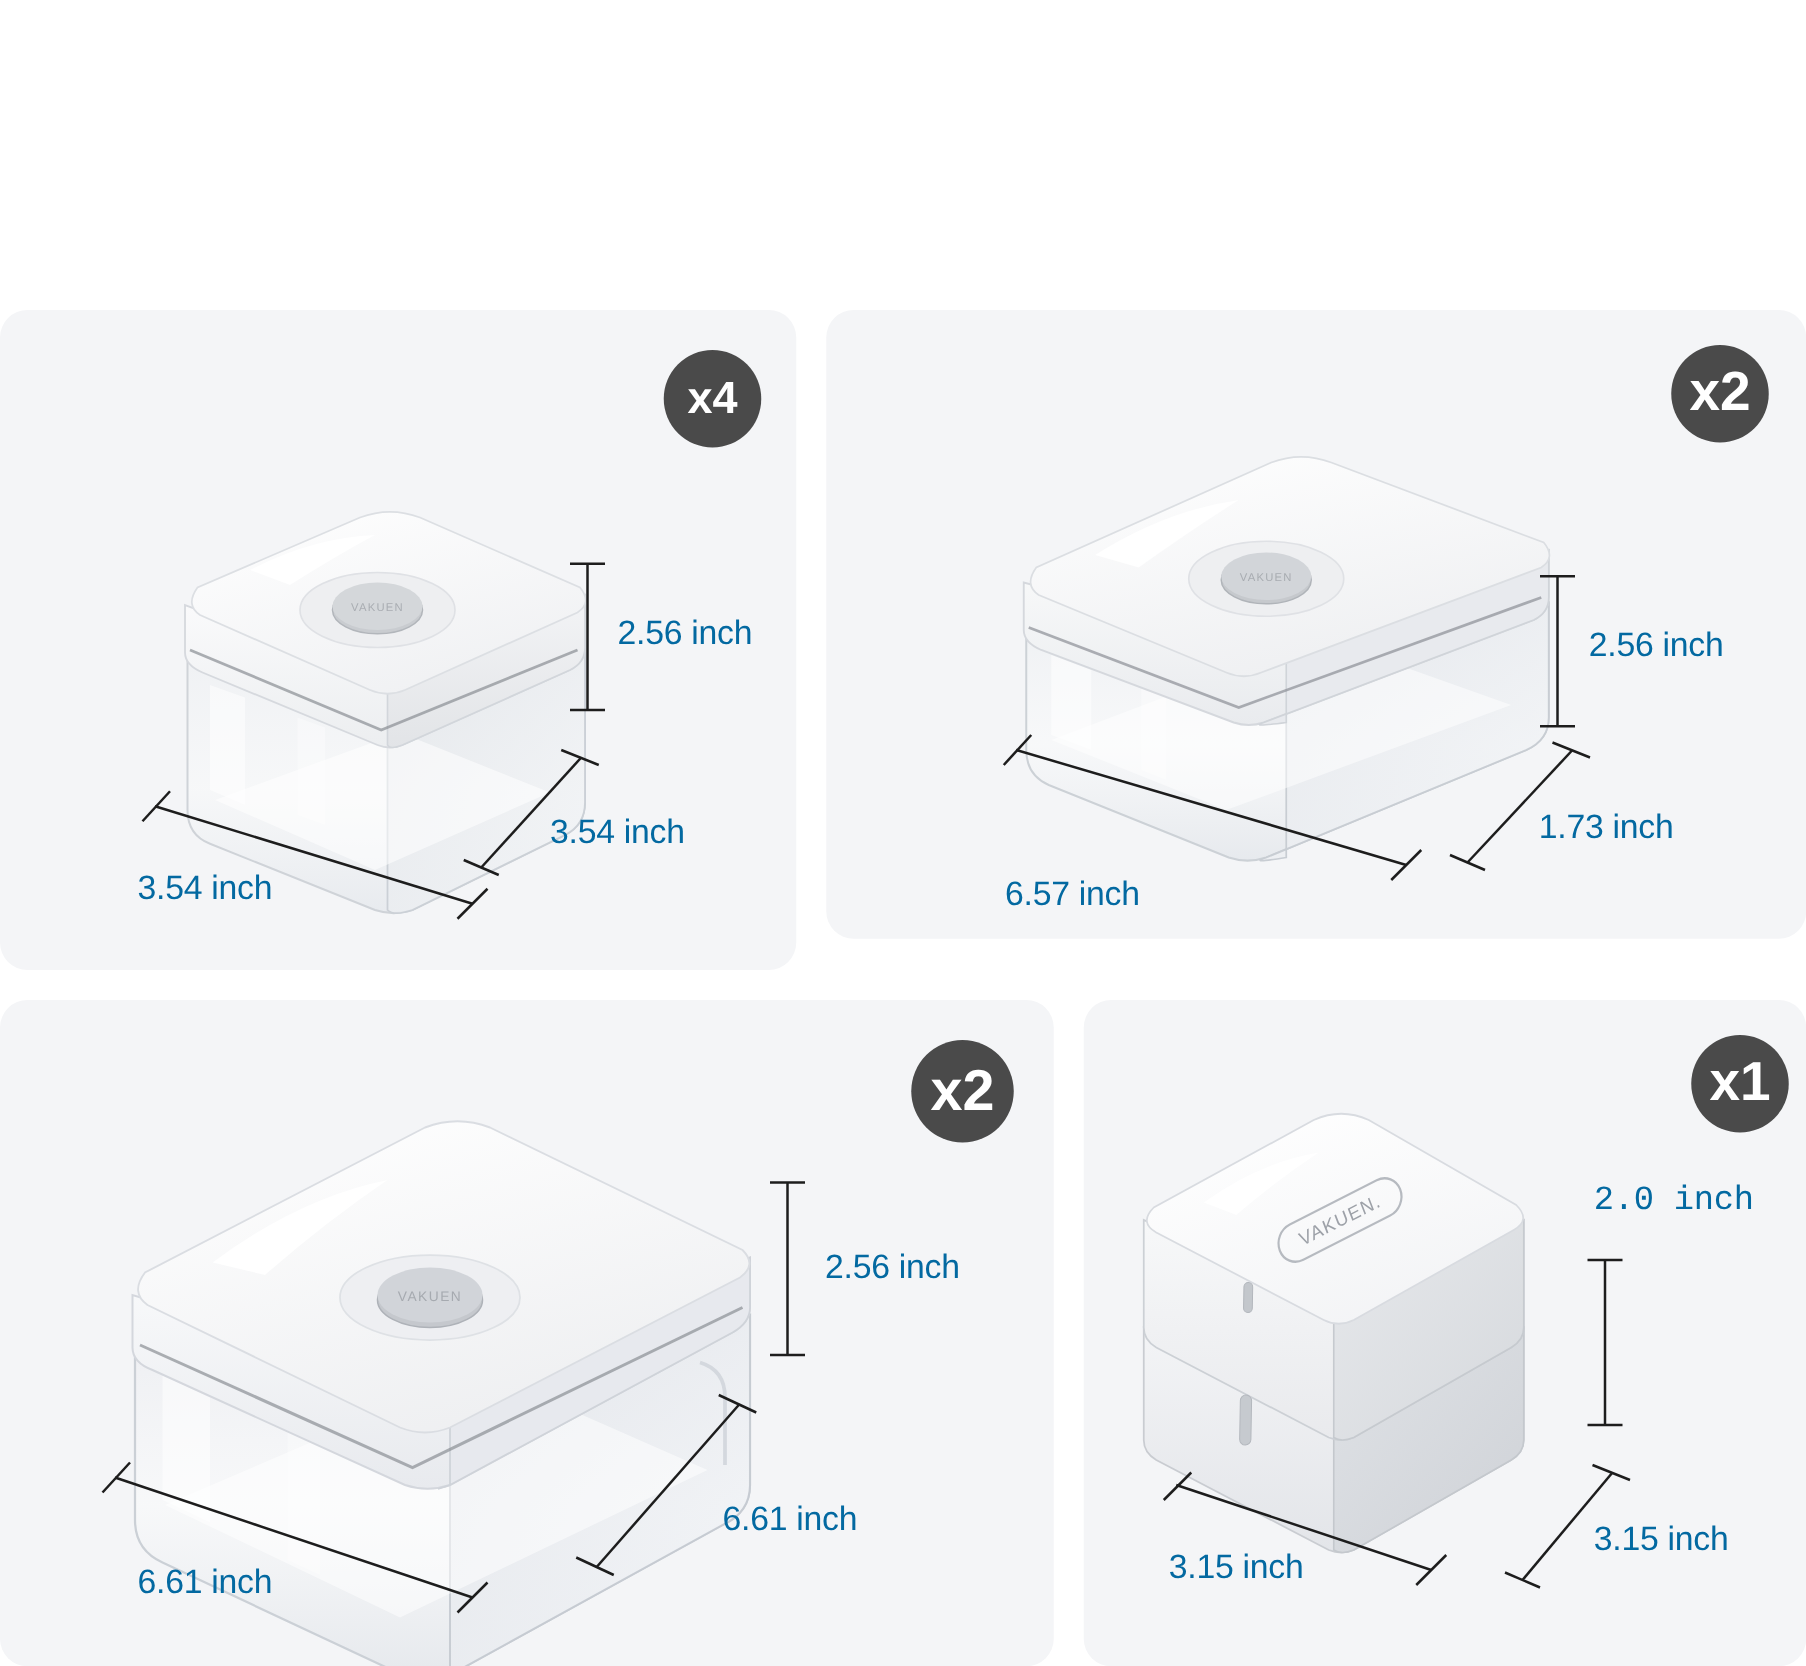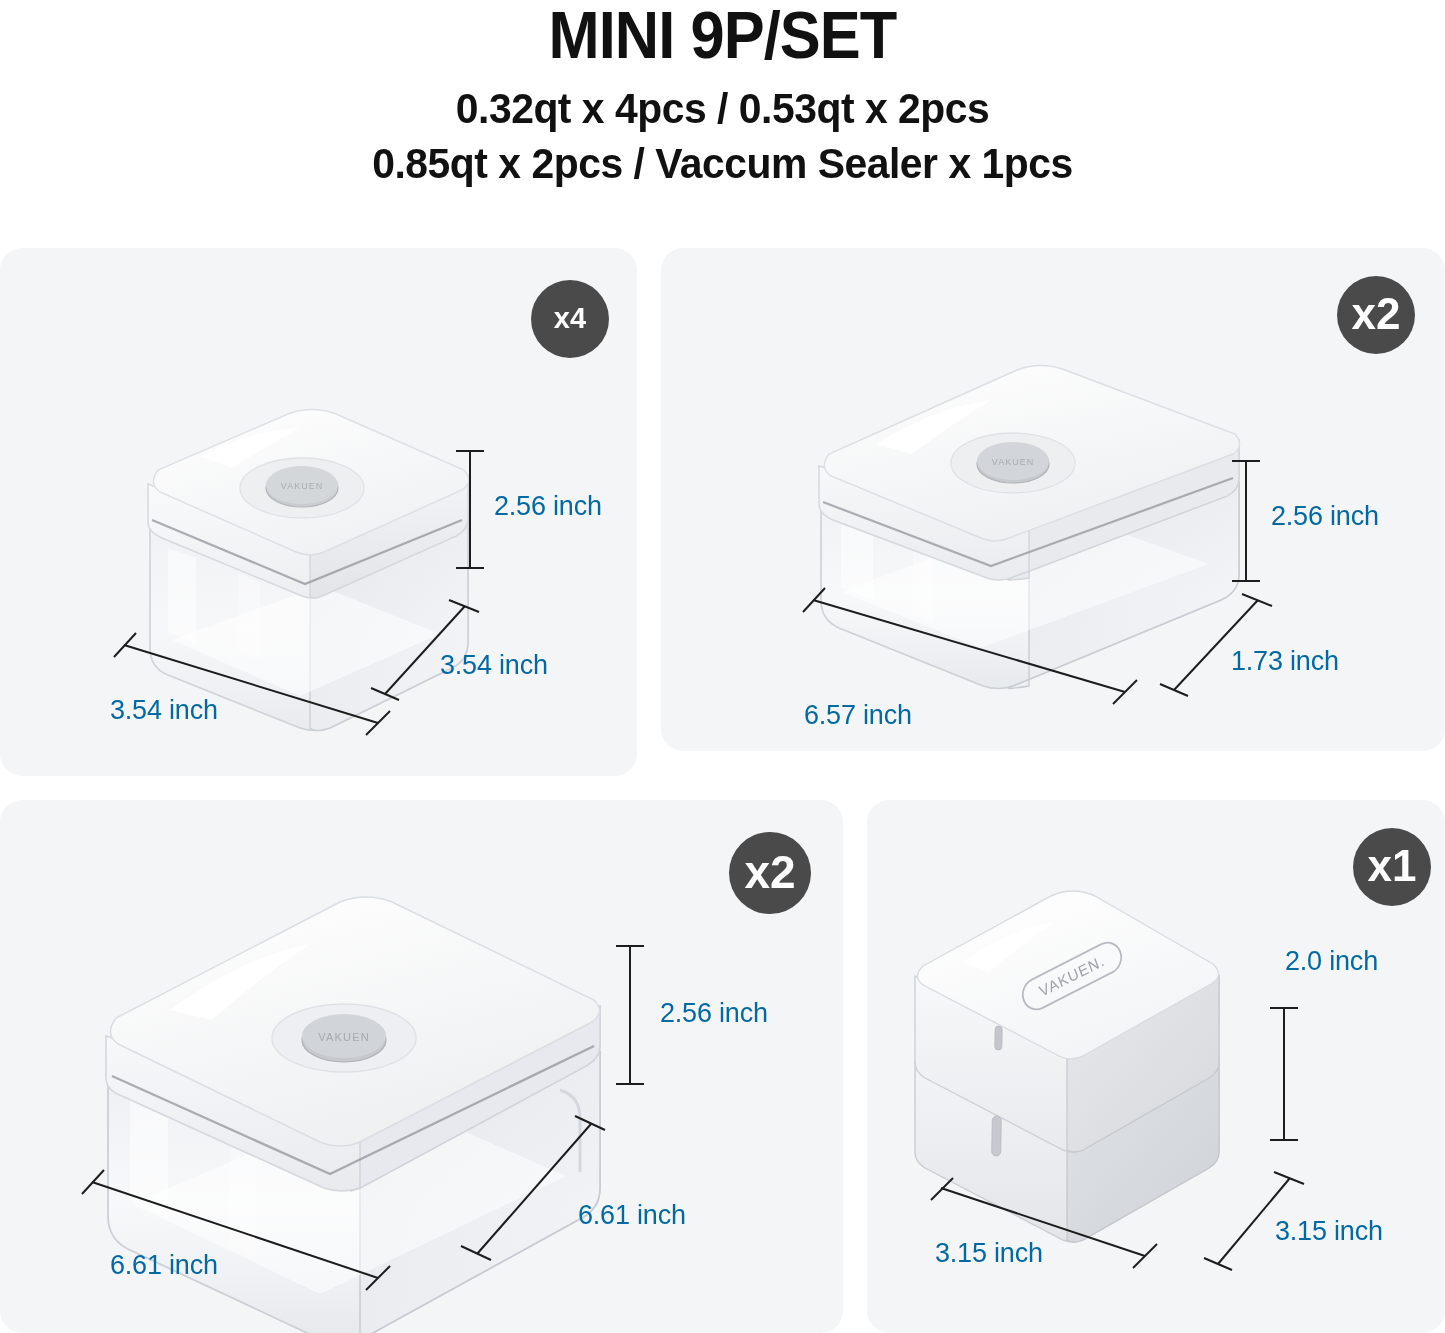--- a/index.html
+++ b/index.html
@@ -72,21 +72,21 @@
     border-radius: 50%;
     background: #4a4a4a;
     color: #ffffff;
     display: flex;
     align-items: center;
     justify-content: center;
     font-weight: 700;
     line-height: 1;
     user-select: none;
   }
-  .badge.b1 { right: 28px; top: 32px;  width: 78px;  height: 78px;  font-size: 29px; }
+  .badge.b1 { right: 28px; top: 32px;  width: 78px;  height: 78px;  font-size: 36px; }
   .badge.b2 { right: 30px; top: 28px;  width: 78px;  height: 78px;  font-size: 44px; }
   .badge.b3 { right: 32px; top: 32px;  width: 82px;  height: 82px;  font-size: 46px; }
   .badge.b4 { right: 14px; top: 28px;  width: 78px;  height: 78px;  font-size: 44px; }
   .badge span { transform: translateY(-1px); }
 
   .iso {
     position: absolute;
     width: 100%;
     height: 100%;
     overflow: visible;
@@ -111,27 +111,20 @@
     stroke: #1d1d1d;
     stroke-width: 2;
     fill: none;
   }
 </style>
 </head>
 <body>
 
 <div class="page">
 
-  <div class="header">
-    <div class="title">MINI 9P/SET</div>
-    <div class="subtitle-wrap">
-      <div class="subtitle">0.32qt x 4pcs / 0.53qt x 2pcs</div>
-      <div class="subtitle">0.85qt x 2pcs / Vaccum Sealer x 1pcs</div>
-    </div>
-  </div>
 
   <div class="panels">
 
     <div class="panel p1">
 
       <div class="badge b1">
         <span>x4</span>
       </div>
 
       <svg class="iso" viewBox="0 0 637 528">
@@ -394,21 +387,21 @@
         <rect x="128" y="226" width="7" height="24" rx="3.5" ry="3.5" fill="#c3c7cc" stroke="#b2b6bc" stroke-width="0.8" transform="rotate(1 131 238)"></rect>
 
         <rect x="125" y="316" width="9" height="40" rx="4.5" ry="4.5" fill="#c6cacf" stroke="#b4b8be" stroke-width="0.8" transform="rotate(1 129 336)"></rect>
       </svg>
 
       <svg class="dim-svg" style="left:395px; top:200px; width:60px; height:155px;">
         <line class="dimline" x1="22" y1="8" x2="22" y2="140"></line>
         <line class="dimline" x1="8" y1="8" x2="36" y2="8"></line>
         <line class="dimline" x1="8" y1="140" x2="36" y2="140"></line>
       </svg>
-      <div class="dim-label" style="left:418px; top:146px;">2.0 inch</div>
+      <div class="dim-label" style="left:408px; top:146px;font-family:Liberation Mono, monospace;">2.0 inch</div>
 
       <svg class="dim-svg" style="left:335px; top:368px; width:120px; height:120px;">
         <line class="dimline" x1="88" y1="10" x2="16" y2="96"></line>
         <line class="dimline" x1="72" y1="4" x2="102" y2="16"></line>
         <line class="dimline" x1="2" y1="90" x2="30" y2="102"></line>
       </svg>
       <div class="dim-label" style="left:408px; top:416px;">3.15 inch</div>
 
       <svg class="dim-svg" style="left:60px; top:378px; width:250px; height:110px;">
         <line class="dimline" x1="14" y1="10" x2="218" y2="78"></line>

